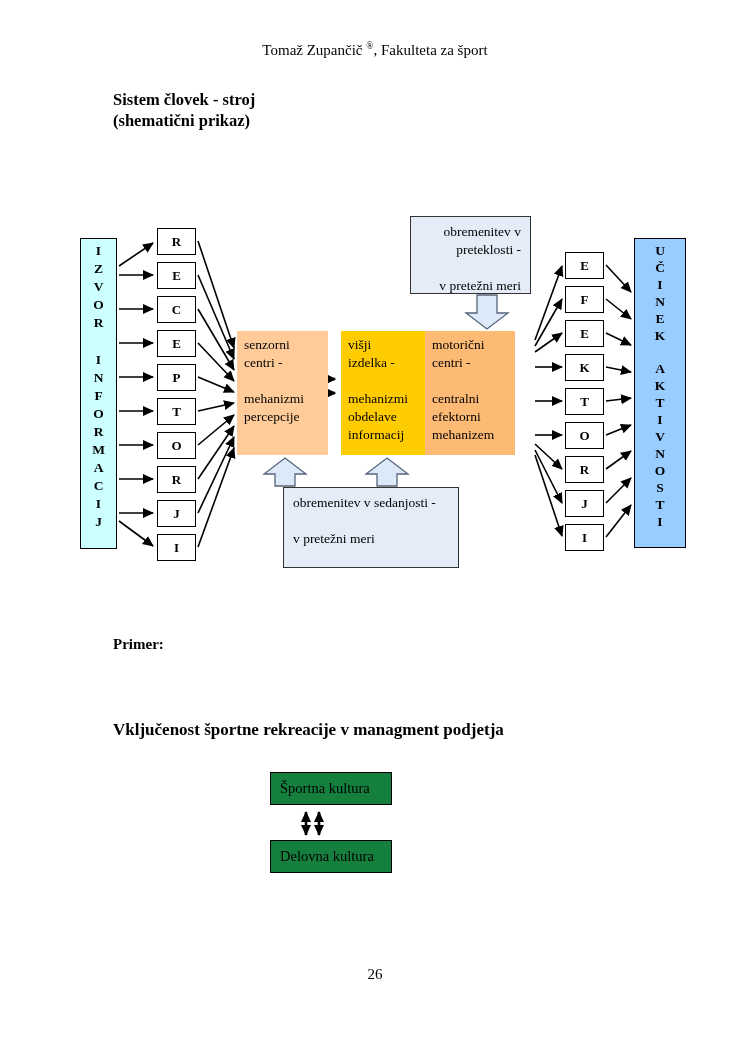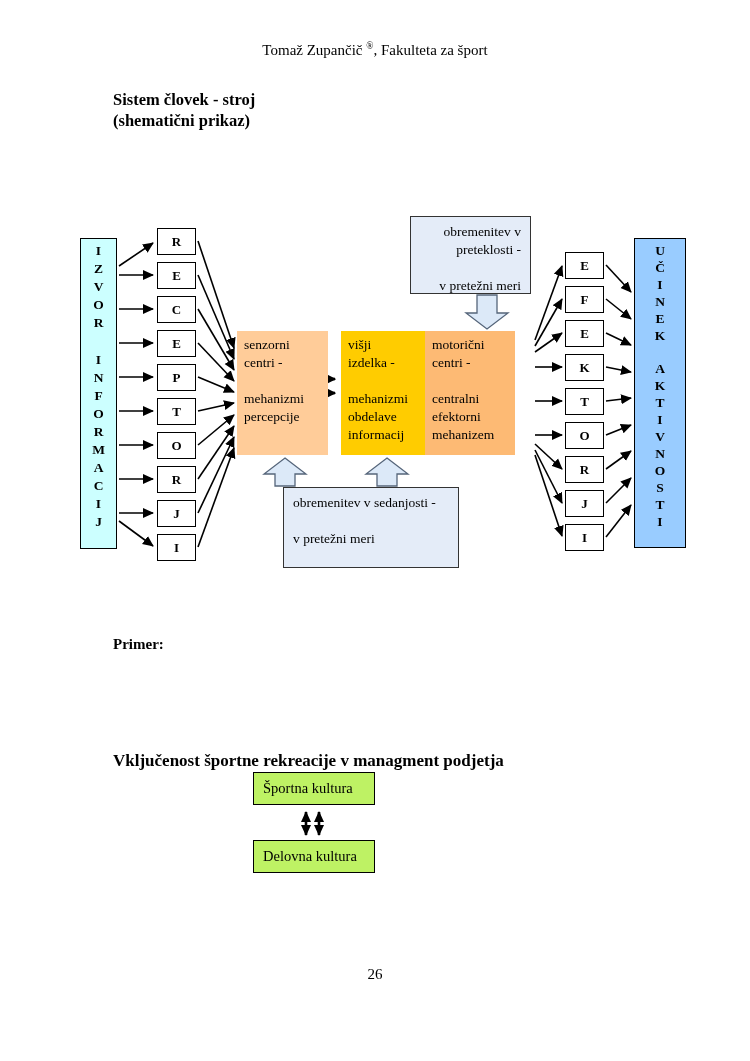--- a/index.html
+++ b/index.html
@@ -39,24 +39,24 @@
     position:absolute;background:#E4ECF8;border:1px solid #333;
     font-size:13.5px;line-height:18px;white-space:pre-line;padding:6px 9px;z-index:1;
   }
   .loadbox.past{left:410px;top:216px;width:121px;height:78px;text-align:right;}
   .loadbox.present{left:239px;top:487px;width:176px;height:81px;margin-left:44px;}
 
   .example{left:113px;top:636px;width:545px;font-size:15px;line-height:17.5px;}
   .example .lbl{font-weight:bold;}
   .example .txt{white-space:pre-line;}
 
-  .heading2{left:113px;top:720px;font-size:17px;font-weight:bold;margin-top:31px;}
+  .heading2{left:113px;top:720px;font-size:17px;font-weight:bold;}
 
   .kulturbox{
-    position:absolute;left:253px;width:122px;height:33px;border:1.3px solid #000;background:#bef264;
+    position:absolute;left:270px;width:122px;height:33px;border:1.3px solid #000;background:#15803d;
     display:flex;align-items:center;padding-left:9px;font-size:14.5px;z-index:1;
   }
   .kulturbox.sport{top:772px;}
   .kulturbox.work{top:840px;}
 
   .pagenum{left:0;top:966px;width:750px;text-align:center;font-size:15px;}
 </style>
 </head>
 <body>
 

